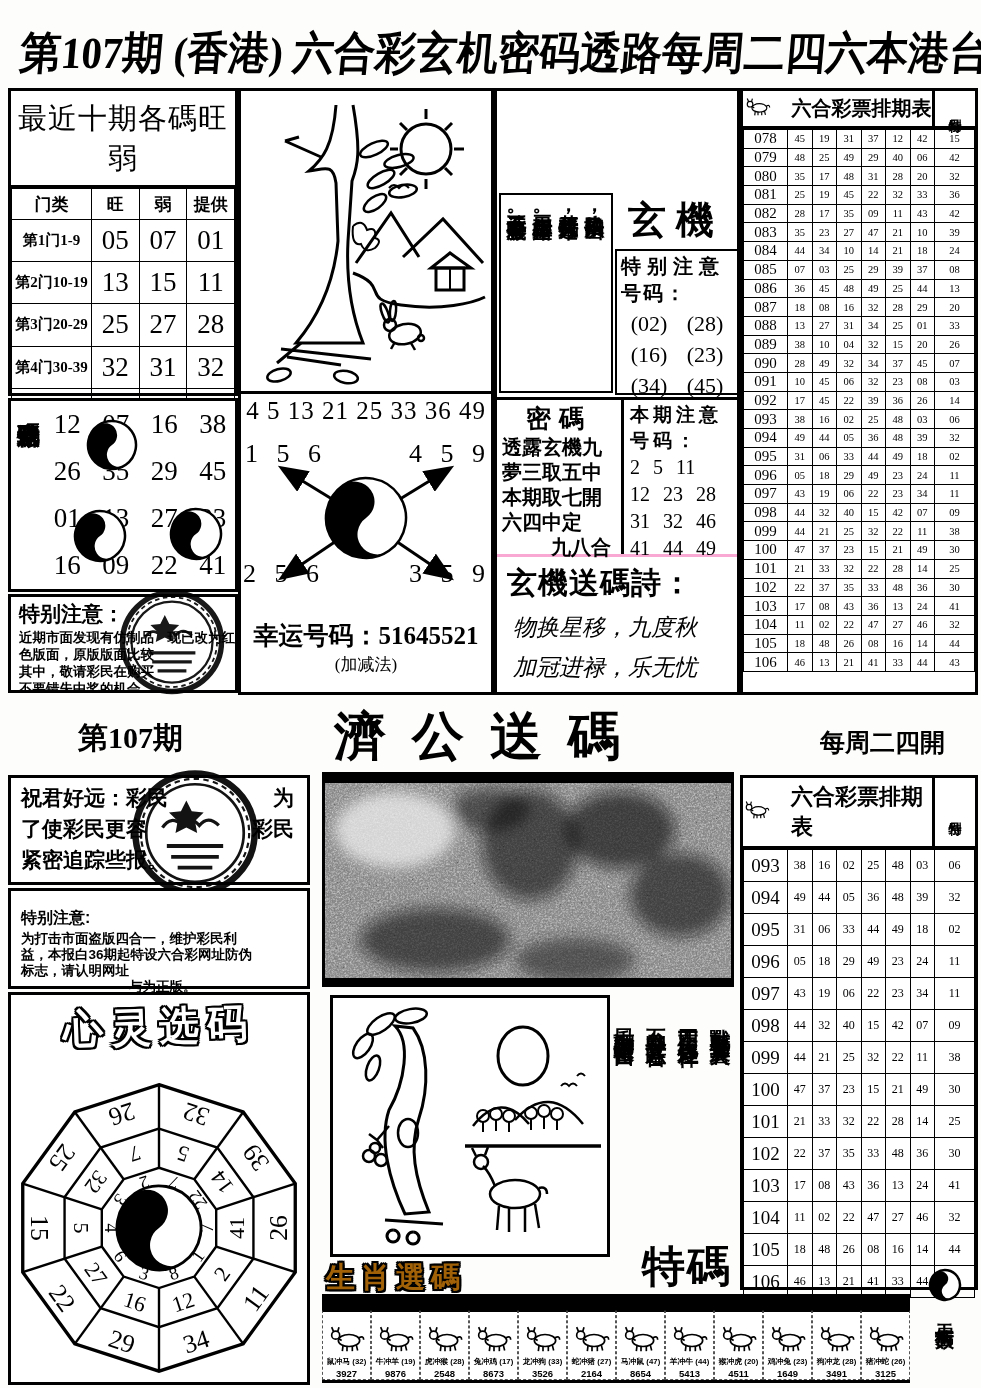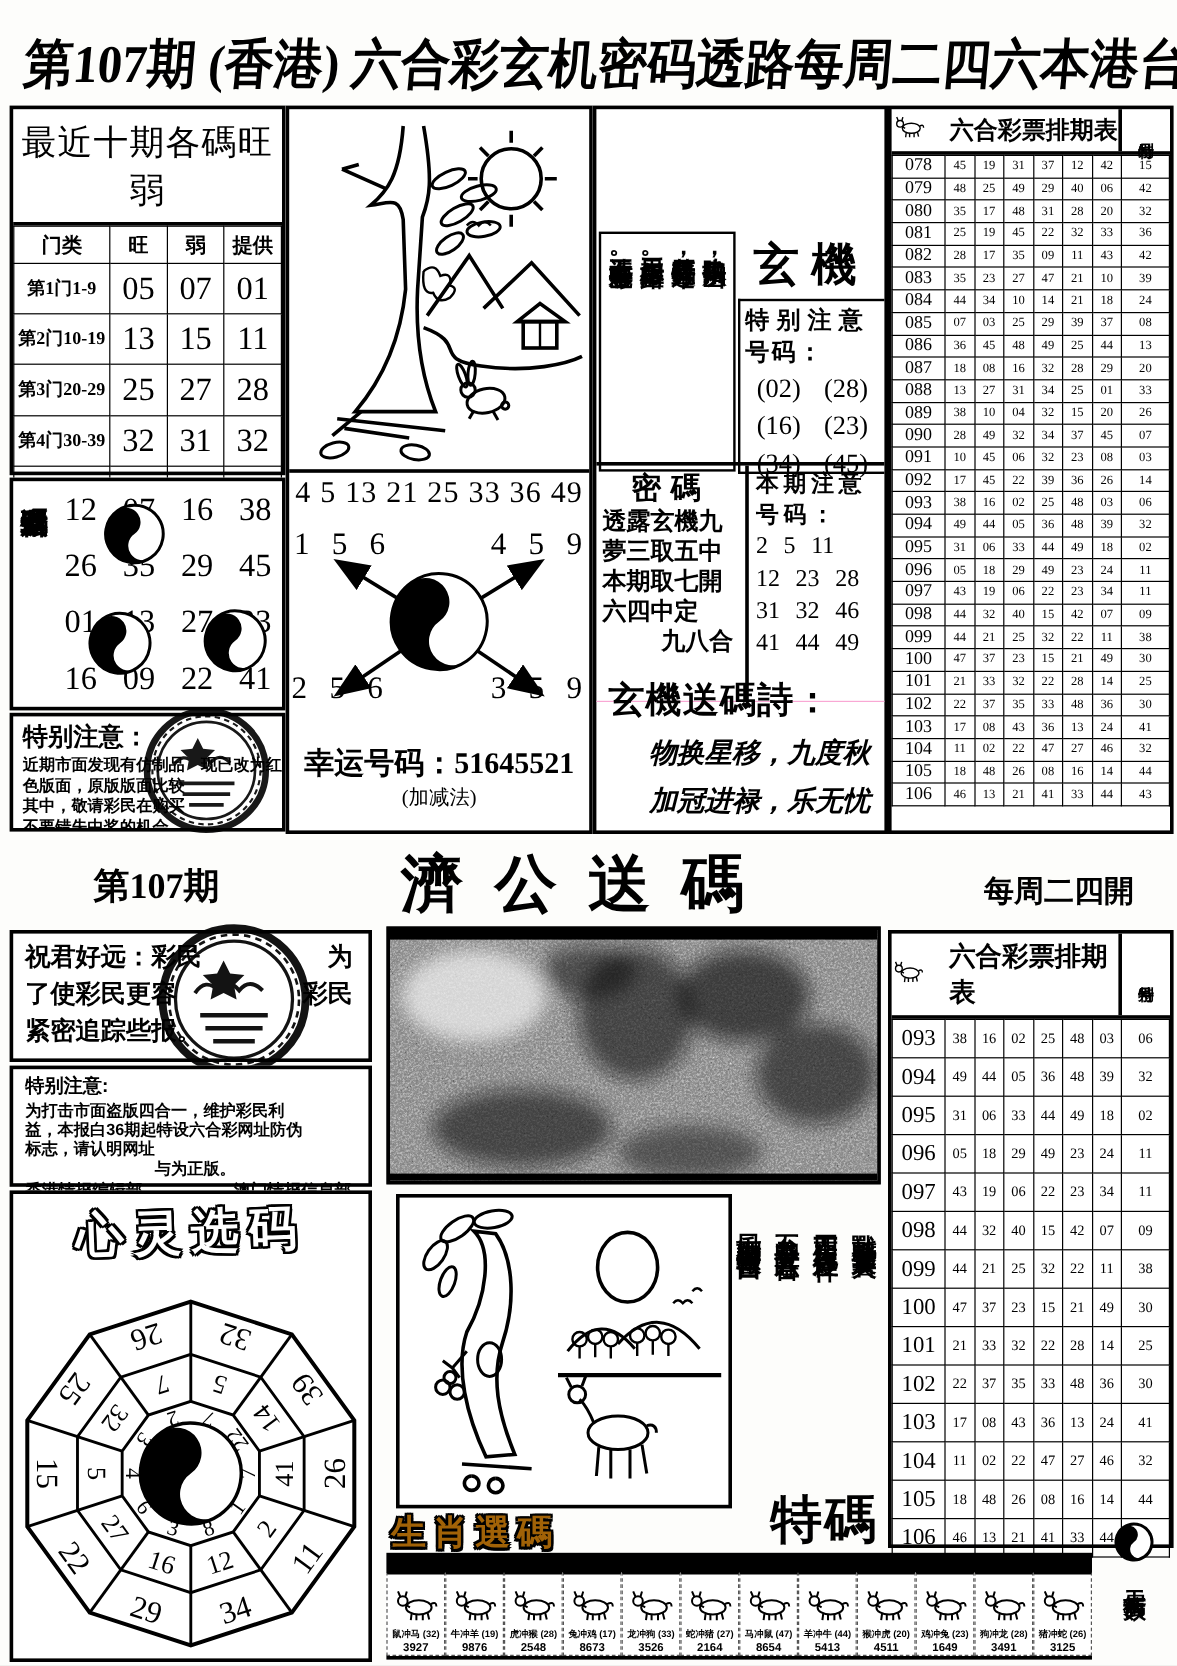--- a/index.html
+++ b/index.html
@@ -73,33 +73,33 @@
     box-sizing:border-box;writing-mode:vertical-rl;text-orientation:upright;padding:4px 3px;}
   .poem1 .vcol{font-size:20px;font-weight:900;font-family:"Liberation Serif",serif;line-height:26px;letter-spacing:1px;}
   .brand-sub{position:absolute;left:120px;top:104px;width:118px;text-align:center;font-size:38px;
     font-weight:900;font-family:"Liberation Serif",serif;letter-spacing:10px;white-space:nowrap;}
   .special-box{position:absolute;left:118px;top:158px;width:122px;height:146px;border:2px solid #000;
     border-right:none;box-sizing:border-box;padding:2px 4px;}
   .special-t{font-size:20px;font-weight:900;letter-spacing:6px;}
   .special-t2{font-size:20px;font-weight:900;letter-spacing:2px;}
   .pairs{display:grid;grid-template-columns:1fr 1fr;row-gap:5px;margin-top:4px;}
   .pair{font-size:22px;font-family:"Liberation Serif",serif;text-align:center;}
-  .mimarow{position:absolute;left:0;top:294px;width:240px;height:200px;border-top:3px solid #000;
-    border-bottom:1px solid #f9a8d4;box-sizing:border-box;}
+  .mimarow{position:absolute;left:0;top:306px;width:240px;height:160px;border-top:3px solid #000;
+    border-bottom:3px solid #f9a8d4;box-sizing:border-box;}
   .mima{position:absolute;left:0;top:0;width:127px;height:100%;border-right:3px solid #000;box-sizing:border-box;}
   .mima-title{font-size:25px;font-weight:900;text-align:center;font-family:"Liberation Serif",serif;letter-spacing:8px;padding-top:2px;}
   .mima .mline{font-size:20px;font-weight:700;font-family:"Liberation Serif",serif;line-height:25px;padding-left:5px;white-space:nowrap;}
   .mima .mline:last-child{text-align:right;padding-right:10px;}
   .benqi{position:absolute;left:127px;top:0;width:113px;height:100%;padding:2px 0 0 6px;box-sizing:border-box;}
   .benqi-t{font-size:19px;font-weight:900;letter-spacing:4px;}
   .benqi .brow{font-size:20px;font-family:"Liberation Serif",serif;line-height:27px;word-spacing:8px;white-space:nowrap;}
   .poemsong{position:absolute;left:0;top:466px;width:240px;height:135px;}
   .poemsong-title{font-size:30px;font-weight:900;font-family:Liberation Mono, monospace;padding:6px 0 4px 10px;letter-spacing:1px;}
-  .poemsong .sline{font-size:23px;font-weight:700;font-family:"Liberation Serif",serif;font-style:italic;
-    padding-left:44px;line-height:40px;white-space:nowrap;}
+  .poemsong .sline{font-size:23px;font-weight:400;font-family:"Liberation Serif",serif;font-style:italic;
+    padding-left:16px;line-height:40px;white-space:nowrap;}
 
   
   .sched{background:#fff;border:3px solid #000;box-sizing:border-box;}
   .sched1{left:740px;top:88px;width:238px;height:607px;}
   .sched2{left:740px;top:775px;width:238px;height:515px;}
   .sched-head{display:flex;border-bottom:3px solid #000;align-items:stretch;}
   .sched-title{flex:1;display:flex;align-items:center;justify-content:center;gap:20px;
     font-size:20px;font-weight:900;font-family:"Liberation Serif",serif;padding:4px 0;}
   .sched2 .sched-title{font-size:22px;}
   .sched-special{width:40px;border-left:3px solid #000;display:flex;align-items:center;justify-content:center;
@@ -111,21 +111,21 @@
   .sched1 tr{height:18.7px;}
   .sched2 td.p{font-size:19px;} .sched2 td.n,.sched2 td.s{font-size:12px;}
   .sched2 tr{height:32px;}
 
   
   .blessing{left:8px;top:775px;width:302px;height:110px;overflow:visible;}
   .blessing .bline{font-size:21px;font-weight:900;line-height:31px;padding:4px 0 0 10px;white-space:nowrap;}
   .blessing .bline + .bline{padding-top:0;}
   .stamp2{left:130px;top:768px;width:130px;height:130px;opacity:.92;}
   .notice2{left:8px;top:888px;width:302px;height:101px;}
-  .notice2-title{font-size:16px;font-weight:900;padding:4px 0 2px 10px;}
+  .notice2-title{font-size:16px;font-weight:900;padding:17px 0 2px 10px;}
   .notice2 .n2line{font-size:13.5px;font-weight:700;line-height:16px;padding-left:10px;white-space:nowrap;}
   .notice2-footer{display:flex;justify-content:space-between;padding:2px 14px 0 10px;
     font-size:14px;font-weight:900;}
   .xinling{left:8px;top:992px;width:302px;height:393px;}
   .xinling-title{text-align:center;font-size:40px;font-weight:900;letter-spacing:8px;margin-top:4px;
     transform:rotate(-2deg);color:#fff;
     text-shadow:-2px -2px 0 #000,2px -2px 0 #000,-2px 2px 0 #000,2px 2px 0 #000,0 -2px 0 #000,0 2px 0 #000,-2px 0 0 #000,2px 0 0 #000;}
   .wheel-wrap{margin-top:2px;text-align:center;}
 
   

